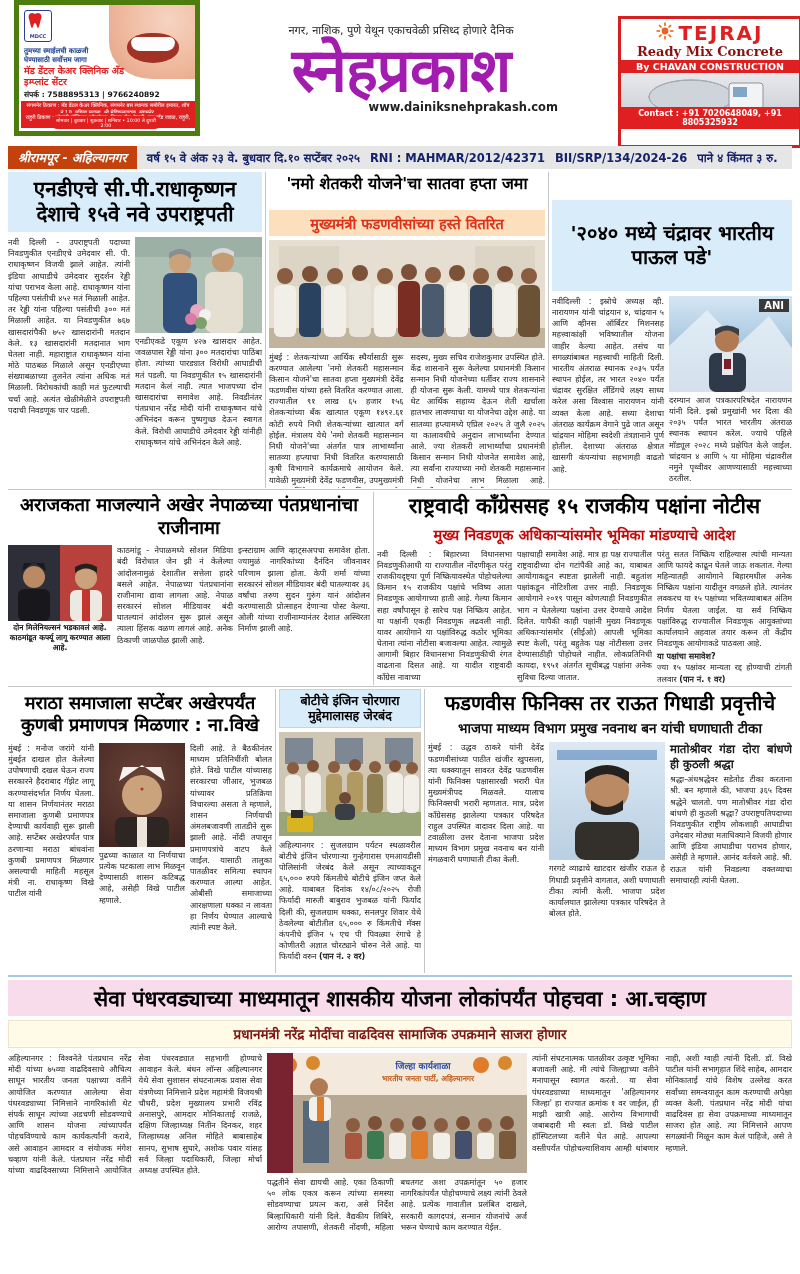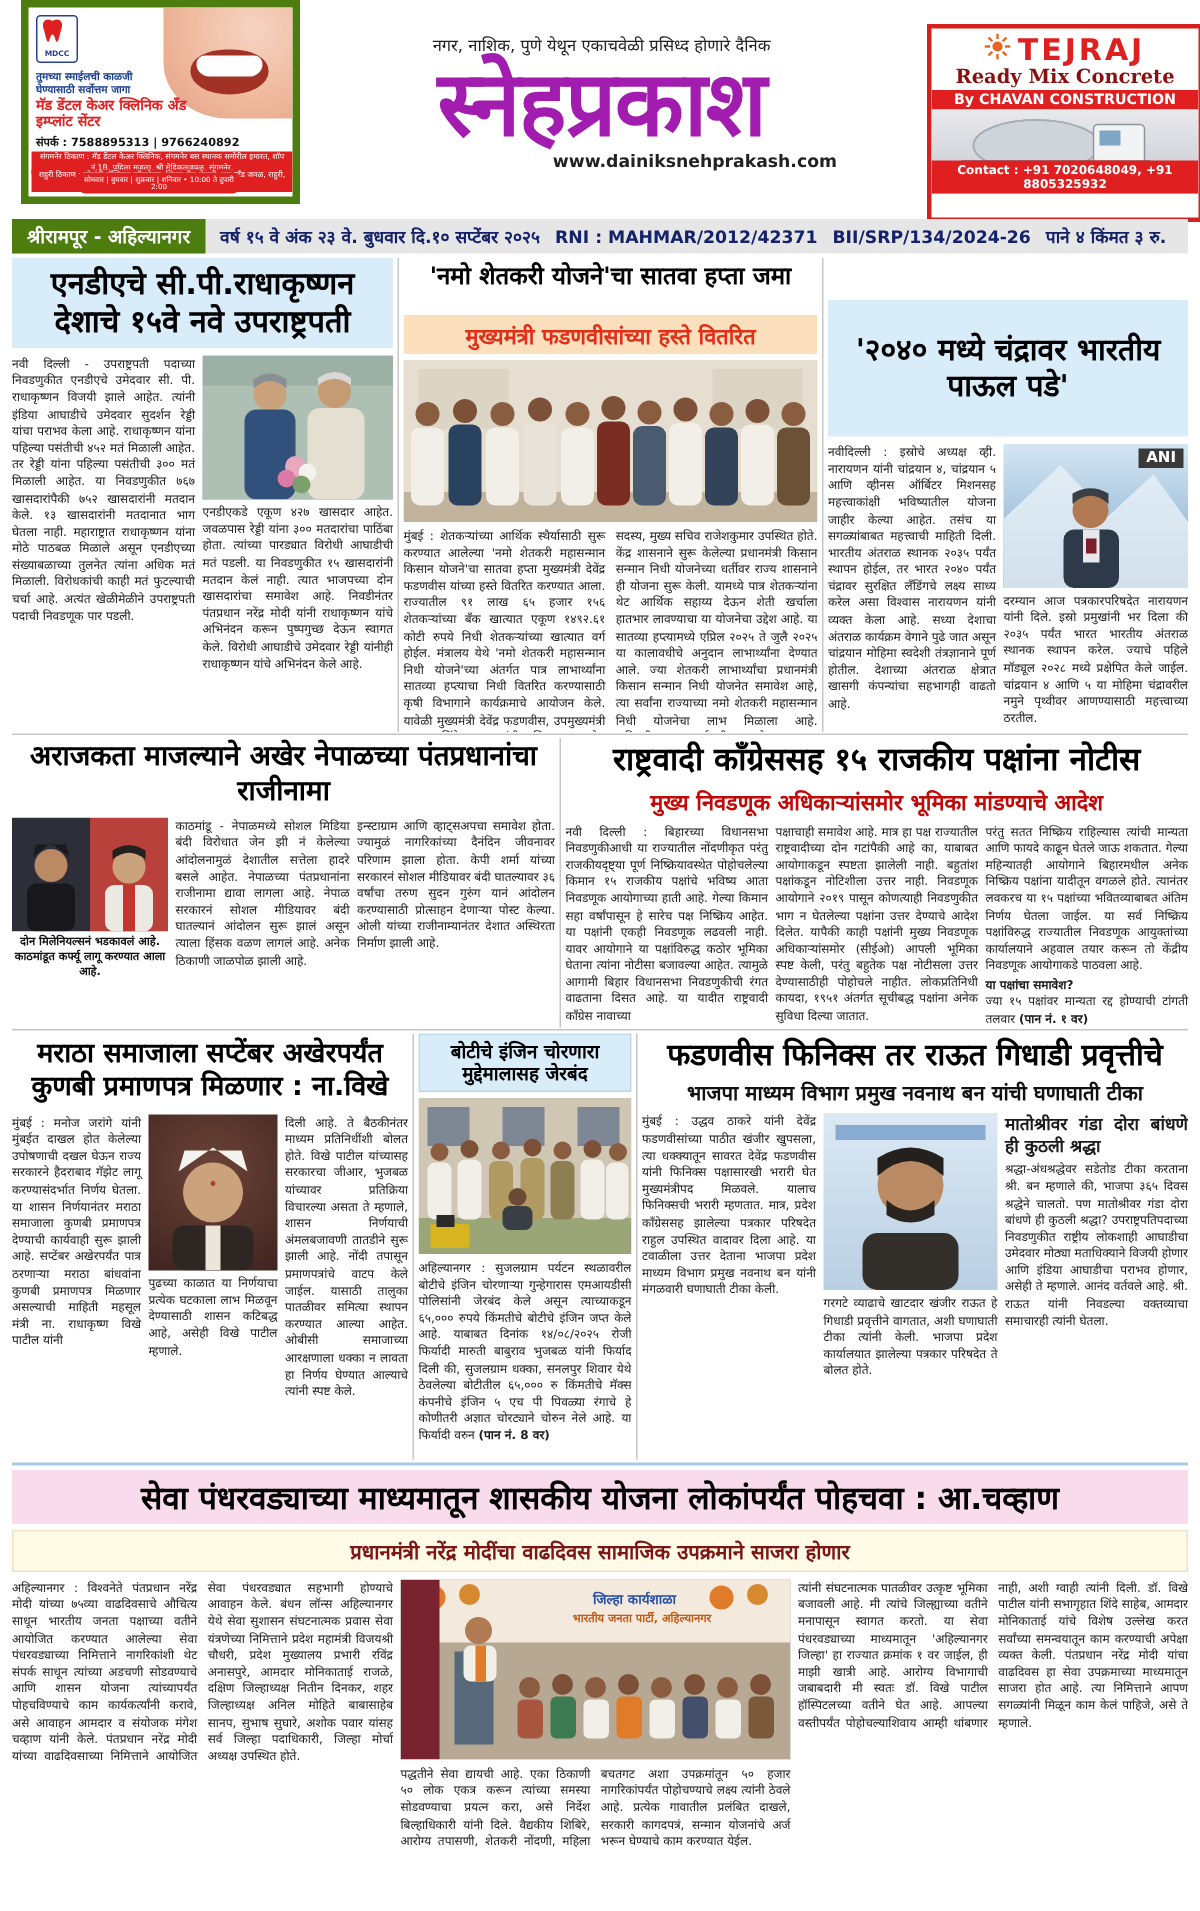--- a/index.html
+++ b/index.html
@@ -29,21 +29,21 @@
   .right-ad{position:absolute;left:618px;top:16px;width:178px;height:126px;border:3px solid #d81f1f;background:#fff;overflow:hidden;}
   .tej-top{display:flex;align-items:center;justify-content:center;gap:4px;padding-top:2px;}
   .tej-brand{font-size:20px;font-weight:bold;color:#e02020;letter-spacing:2px;}
   .tej-sub{font-family:"DejaVu Serif",serif;font-size:13px;font-weight:bold;color:#8a1010;text-align:center;line-height:1;}
   .tej-strip{background:#e02020;color:#fff;font-size:9.5px;font-weight:bold;text-align:center;margin-top:2px;padding:1px 0;}
   .tej-truck{height:56px;background:linear-gradient(180deg,#e9e9ec 0%,#cfd2d8 70%,#b9bcc4 100%);position:relative;}
   .tej-contact{position:absolute;left:0;right:0;bottom:0;background:#e02020;color:#fff;font-size:8px;font-weight:bold;text-align:center;padding:2px 0;}
   
   .info-bar{position:absolute;left:8px;top:146px;width:784px;height:23px;background:#e6e6e6;
             display:flex;align-items:center;font-weight:bold;color:#14226b;font-size:11.5px;}
-  .edition{background:#4d7c0f;color:#fff;padding:3px 10px;height:17px;display:flex;align-items:center;font-size:12.5px;}
+  .edition{background:#c2410c;color:#fff;padding:3px 10px;height:17px;display:flex;align-items:center;font-size:12.5px;font-style:italic;}
   .info-seg{margin-left:10px;white-space:nowrap;}
   
   .art{position:absolute;overflow:hidden;}
   .hl{font-weight:bold;color:#000;text-align:center;line-height:1.22;}
   .hl-blue{background:#d8ecfa;}
   .bodytxt{font-size:8px;line-height:1.4;text-align:justify;color:#1c1c1c;}
   .flexrow{display:flex;gap:5px;}
   .col{flex:1;}
   .cols2{column-count:2;column-gap:7px;}
   .caption{font-size:7.5px;font-weight:bold;line-height:1.3;text-align:center;color:#111;margin-top:2px;}
@@ -327,21 +327,21 @@
             <rect x="125" y="43" width="15" height="38" rx="5" fill="#f2efe8"></rect>
           <circle cx="66" cy="66" r="6" fill="#6b4a36"></circle>
             <rect x="56" y="72" width="20" height="16" rx="5" fill="#3a3f46"></rect>
           <rect x="8" y="84" width="26" height="16" rx="2" fill="#d8b520"></rect>
             <rect x="12" y="78" width="12" height="8" fill="#2a2a2a"></rect>
         </g>
       </svg>
     </div>
     <div class="bodytxt" style="margin-top:4px;">
       <span>अहिल्यानगर : सुजलग्राम पर्यटन स्थळावरील बोटीचे इंजिन चोरणाऱ्या गुन्हेगारास एमआयडीसी पोलिसांनी जेरबंद केले असून त्याच्याकडून ६५,००० रुपये किंमतीचे बोटीचे इंजिन जप्त केले आहे. याबाबत दिनांक १४/०८/२०२५ रोजी फिर्यादी मारुती बाबुराव भुजबळ यांनी फिर्याद दिली की, सुजलग्राम धक्का, सनलपुर शिवार येथे ठेवलेल्या बोटीतील ६५,००० रु किंमतीचे मॅक्स कंपनीचे इंजिन ५ एच पी पिवळ्या रंगाचे हे कोणीतरी अज्ञात चोरट्याने चोरुन नेले आहे. या फिर्यादी वरुन</span>
-      <span class="jump">(पान नं. 8 वर)</span>
+      <span class="jump">(पान नं. २ वर)</span>
     </div>
   </div>
 
   <div class="rule" style="left:424px;top:689px;width:1px;height:284px;"></div>
 
   <div class="art" style="left:428px;top:689px;width:364px;height:284px;">
     <div class="hl" style="font-size:20px;padding:2px 0;">फडणवीस फिनिक्स तर राऊत गिधाडी प्रवृत्तीचे</div>
     <div class="subhead-black">भाजपा माध्यम विभाग प्रमुख नवनाथ बन यांची घणाघाती टीका</div>
     <div class="flexrow" style="margin-top:3px;">
       <div class="col bodytxt" style="flex:0 0 116px;">मुंबई : उद्धव ठाकरे यांनी देवेंद्र फडणवीसांच्या पाठीत खंजीर खुपसला, त्या धक्क्यातून सावरत देवेंद्र फडणवीस यांनी फिनिक्स पक्षासारखी भरारी घेत मुख्यमंत्रीपद मिळवले. यालाच फिनिक्सची भरारी म्हणतात. मात्र, प्रदेश काँग्रेससह झालेल्या पत्रकार परिषदेत राहुल उपस्थित वादावर दिला आहे. या टवाळीला उत्तर देताना भाजपा प्रदेश माध्यम विभाग प्रमुख नवनाथ बन यांनी मंगळवारी घणाघाती टीका केली.</div>

